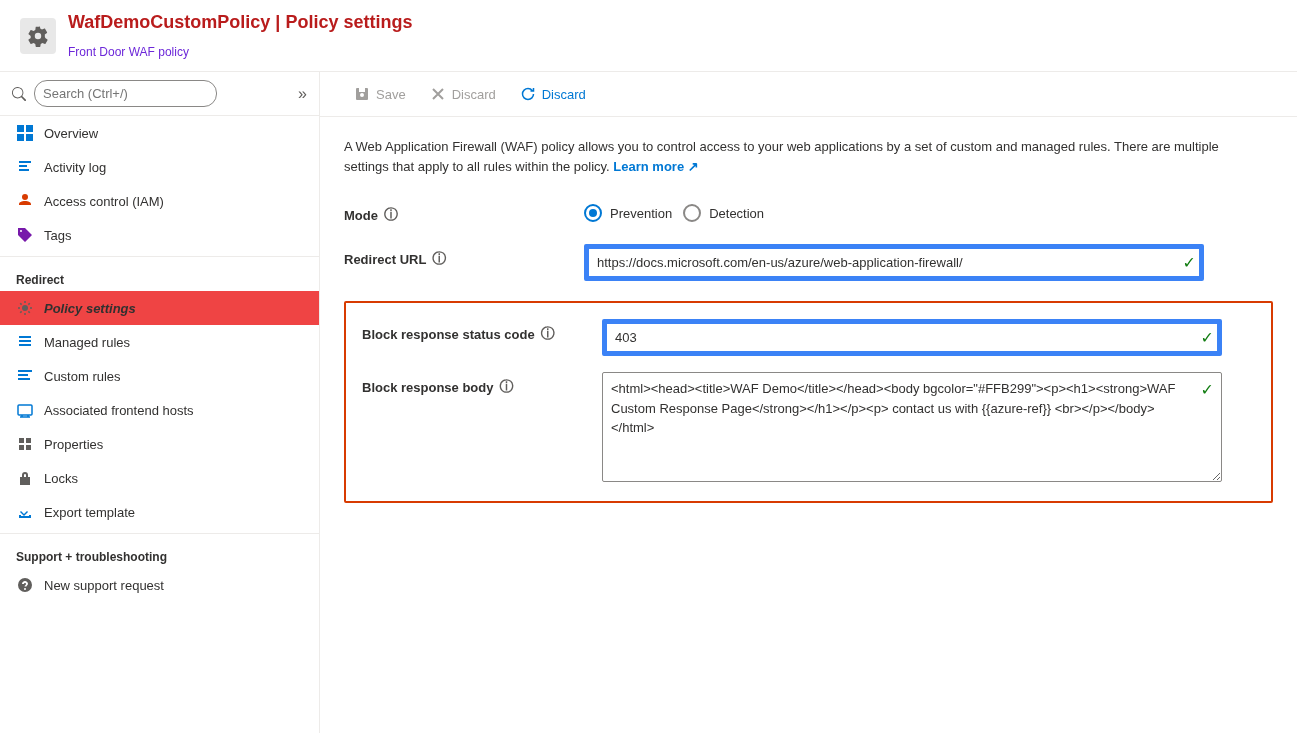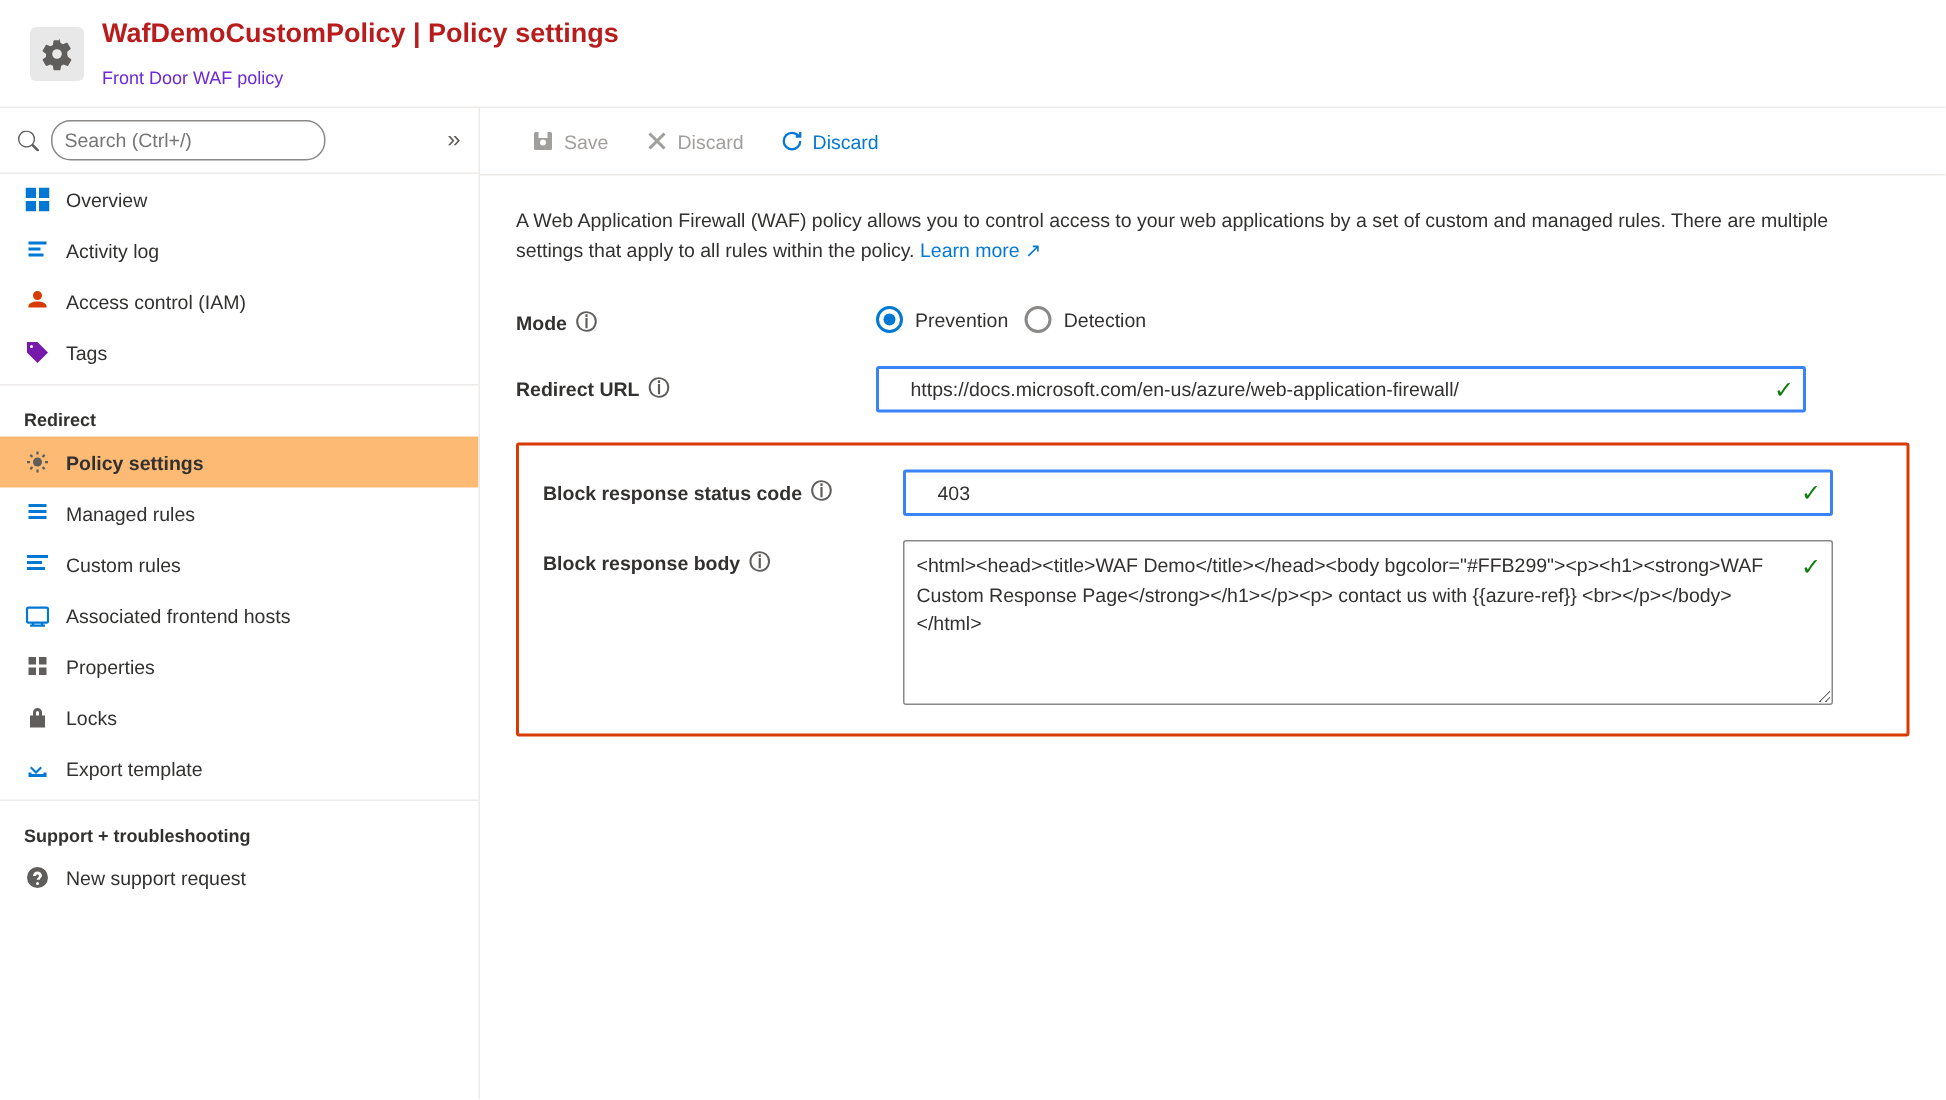--- a/index.html
+++ b/index.html
@@ -14,51 +14,51 @@
     .main-layout { display: flex; flex: 1; overflow: hidden; }
 
     
     .sidebar { width: 320px; flex-shrink: 0; border-right: 1px solid #edebe9; display: flex; flex-direction: column; overflow-y: auto; }
     .search-bar { padding: 8px 12px; border-bottom: 1px solid #edebe9; display: flex; align-items: center; gap: 8px; }
     .search-bar input { border: 1px solid #8a8886; border-radius: 13px; padding: 5px 8px; font-size: 13px; width: 183px; outline: none; color: #323130; }
     .search-bar .collapse-icon { margin-left: auto; cursor: pointer; color: #605e5c; font-size: 16px; }
 
     .sidebar-nav { flex: 1; }
     .sidebar-item { display: flex; align-items: center; padding: 8px 16px; cursor: pointer; gap: 10px; font-size: 13px; color: #323130; }
-    .sidebar-item.active { background: #fdba74; font-weight: 600; }
+    .sidebar-item.active { background: #ef4444; font-weight: 600; font-style: italic; }
     .sidebar-item .icon { width: 18px; height: 18px; flex-shrink: 0; display: flex; align-items: center; justify-content: center; }
 
     .sidebar-section-title { padding: 12px 16px 4px 16px; font-size: 12px; font-weight: 600; color: #323130; text-transform: none; }
 
     
     .content { flex: 1; display: flex; flex-direction: column; overflow: hidden; }
 
     
     .toolbar { display: flex; align-items: center; padding: 8px 24px; border-bottom: 1px solid #edebe9; gap: 4px; }
     .toolbar-btn { display: flex; align-items: center; gap: 6px; padding: 6px 10px; font-size: 13px; cursor: pointer; background: none; border: none; color: #323130; border-radius: 2px; }
     .toolbar-btn.disabled { color: #a19f9d; cursor: default; }
 
     
     .main-content { flex: 1; overflow-y: auto; padding: 20px 24px; }
     .description-text { font-size: 13px; color: #323130; line-height: 1.5; max-width: 900px; margin-bottom: 24px; }
-    .description-text .learn-more { color: #0078d4; text-decoration: none; }
+    .description-text .learn-more { color: #0078d4; text-decoration: none; font-weight: bold; }
 
     .form-row { display: flex; align-items: flex-start; margin-bottom: 20px; }
     .form-label { width: 240px; flex-shrink: 0; display: flex; align-items: center; gap: 6px; font-weight: 600; font-size: 13px; padding-top: 6px; }
     .form-label .info-icon { color: #605e5c; font-size: 14px; cursor: help; }
     .form-control { flex: 1; max-width: 620px; }
 
     .radio-group { display: flex; align-items: center; gap: 11px; padding-top: 4px; }
     .radio-option { display: flex; align-items: center; gap: 8px; cursor: pointer; }
     .radio-circle { width: 18px; height: 18px; border-radius: 50%; border: 2px solid #8a8886; display: flex; align-items: center; justify-content: center; }
     .radio-circle.selected { border-color: #0078d4; }
     .radio-circle.selected::after { content: ''; width: 8px; height: 8px; border-radius: 50%; background: #0078d4; }
 
     .text-input-with-check { position: relative; display: flex; align-items: center; }
-    .text-input-with-check input { width: 100%; border: 2px solid #3b82f6; border-radius: 2px; padding: 6px 32px 6px 21px; font-size: 13px; outline: none; color: #323130; }
+    .text-input-with-check input { width: 100%; border: 5px solid #3b82f6; border-radius: 2px; padding: 6px 32px 6px 8px; font-size: 13px; outline: none; color: #323130; }
     .check-mark { position: absolute; right: 8px; color: #107c10; font-size: 16px; }
 
     .orange-box { border: 2px solid #d83b01; border-radius: 2px; padding: 16px; max-width: 940px; }
 
     .textarea-with-check { position: relative; }
     .textarea-with-check textarea { width: 100%; border: 1px solid #8a8886; border-radius: 2px; padding: 6px 32px 6px 8px; font-size: 13px; outline: none; color: #323130; resize: vertical; min-height: 100px; font-family: inherit; line-height: 1.5; }
     .textarea-with-check .check-mark { position: absolute; top: 8px; right: 8px; }
 
     
     .sidebar-divider { height: 1px; background: #edebe9; margin: 4px 0; }

